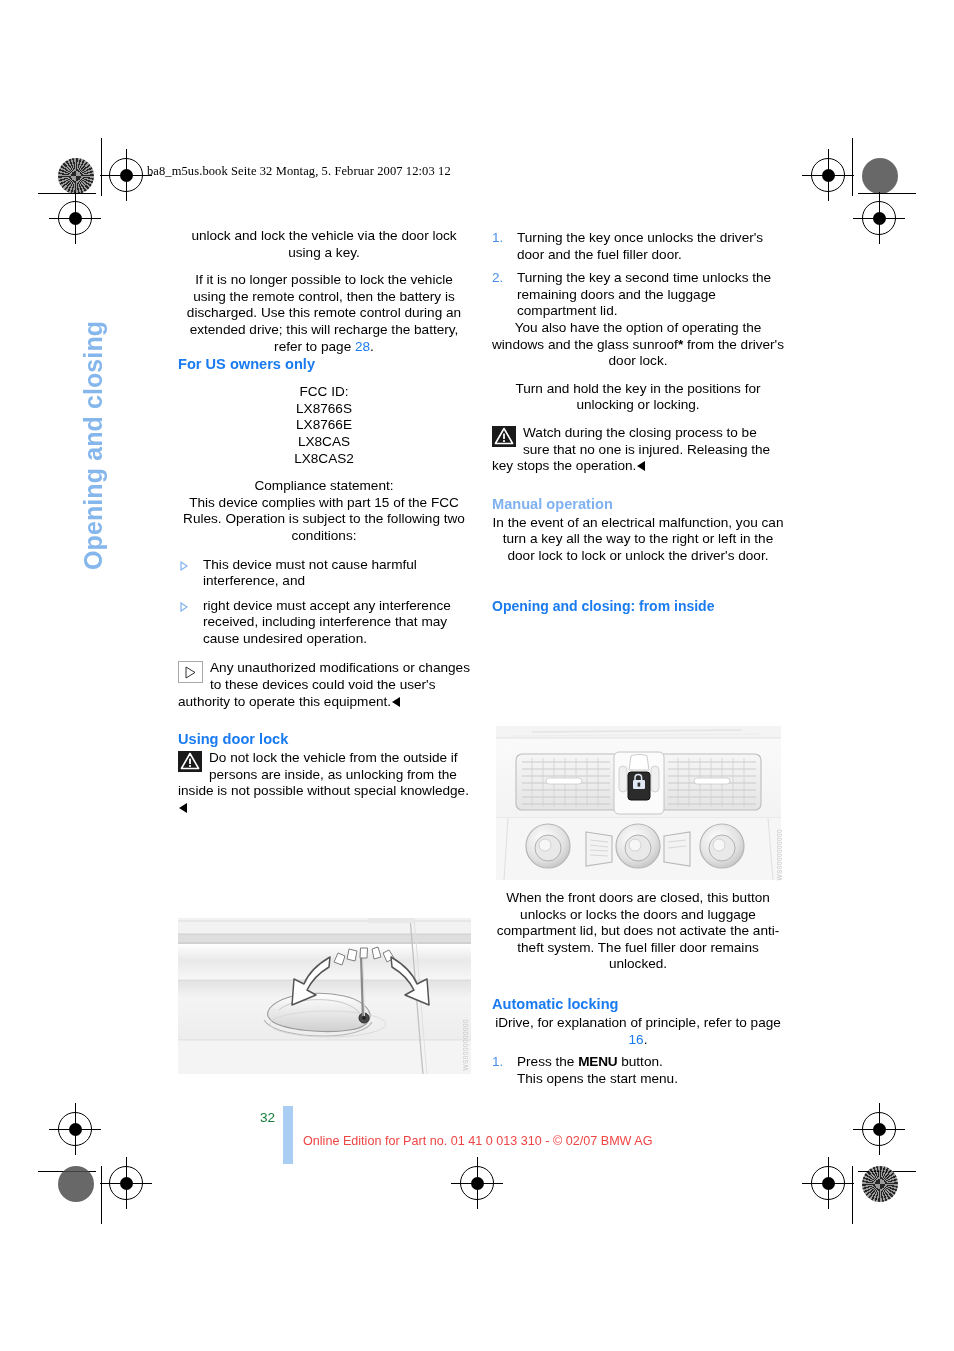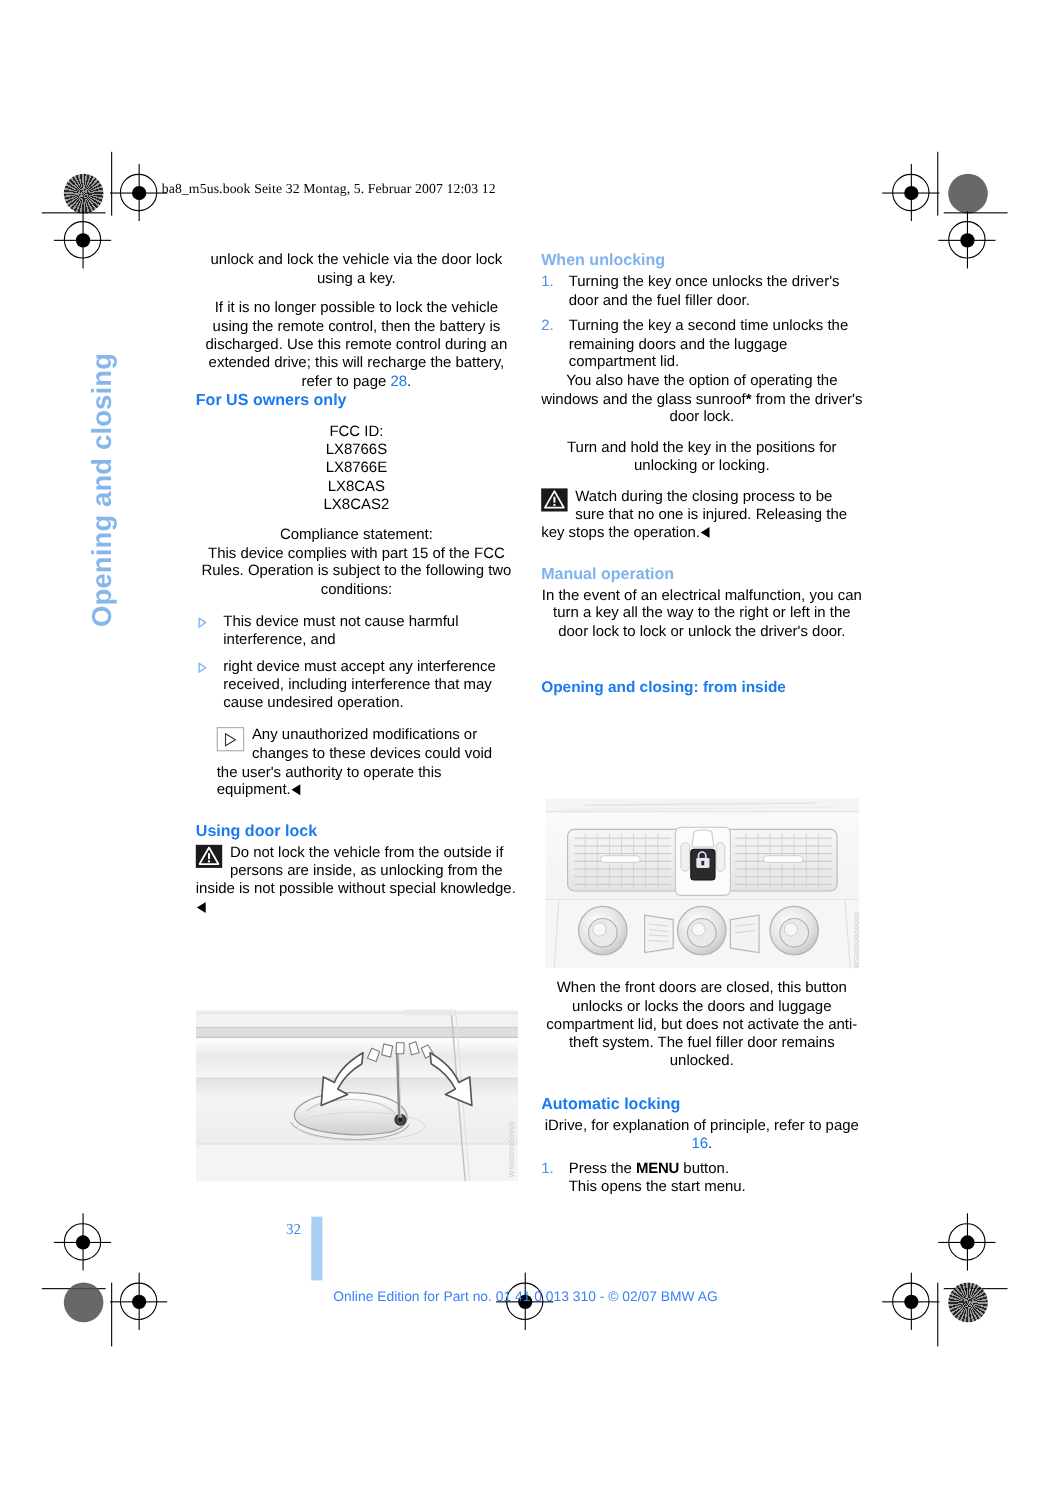--- a/index.html
+++ b/index.html
@@ -120,29 +120,29 @@
   .fig-right{position:absolute;left:492px;top:722px;width:293px;height:162px;}
   .figcode{
     position:absolute;right:2px;bottom:4px;
     writing-mode:vertical-rl;transform:rotate(180deg);
     font-size:6.5px;color:#c8c8c8;letter-spacing:.4px;
   }
 
   
   .pagenum{
     position:absolute;left:260px;top:1110px;
-    font-size:13.6px;color:#3b82f6;font-family:Liberation Serif, serif;
+    font-size:13.6px;color:#15803d;
   }
   .bluebar{
     position:absolute;left:283px;top:1106px;width:10px;height:58px;
     background:#aacdf4;
   }
   .footer-line{
-    position:absolute;left:303px;top:1172px;
-    font-size:12.6px;color:#3b82f6;white-space:nowrap;
+    position:absolute;left:303px;top:1134px;
+    font-size:12.6px;color:#ef4444;white-space:nowrap;
   }
 </style>
 </head>
 <body>
 
 <div class="page">
 
   <div class="halftone" style="left:58px;top:158px;"></div>
   <div class="regmark" style="left:109px;top:158px;">
     <span class="ring"></span>
@@ -239,21 +239,21 @@
       <li>
         <span class="tri-bullet hollow">
           <svg width="8" height="10" viewBox="0 0 8 10">
               <path d="M1 1 L7 5 L1 9 Z" fill="none" stroke="#7fb2ef" stroke-width="1.2"></path>
             </svg>
         </span>
         <span>right device must accept any interference received, including interference that may cause undesired operation.</span>
       </li>
     </ul>
 
-    <div class="noteblock" style="margin-top:13px;margin-left:19px;">
+    <div class="noteblock" style="margin-top:13px;">
       <span class="icon note-icon">
         <svg width="11" height="13" viewBox="0 0 11 13">
             <path d="M1 1 L10 6.5 L1 12 Z" fill="none" stroke="#333" stroke-width="1"></path>
           </svg>
       </span>
       <span>Any unauthorized modifications or changes to these devices could void the user's authority to operate this equipment.</span><span class="endmark"></span>
     </div>
 
     <h2 class="h-sub" style="margin-top:20px;">Using door lock</h2>
 
@@ -327,21 +327,20 @@
 
       <path d="M152 45 C140 52 130 62 126 72 L116 67 L114 93 L138 83 L129 78 C133 70 141 61 151 55 Z" fill="#ffffff" stroke="#555555" stroke-width="1.5" stroke-linejoin="round"></path>
 
       <path d="M213 45 C225 52 235 62 239 72 L249 67 L251 93 L227 83 L236 78 C232 70 224 61 214 55 Z" fill="#ffffff" stroke="#555555" stroke-width="1.5" stroke-linejoin="round"></path>
     </svg>
     <span class="figcode">WS0000000000</span>
   </div>
 
   <div class="col col-right">
 
-    <h2 class="h-sub pale">When unlocking</h2>
     <ol class="numlist">
       <li>
         <span class="num">1.</span>
         <span>Turning the key once unlocks the driver's door and the fuel filler door.</span>
       </li>
       <li>
         <span class="num">2.</span>
         <span>Turning the key a second time unlocks the remaining doors and the luggage compartment lid.</span>
       </li>
     </ol>

